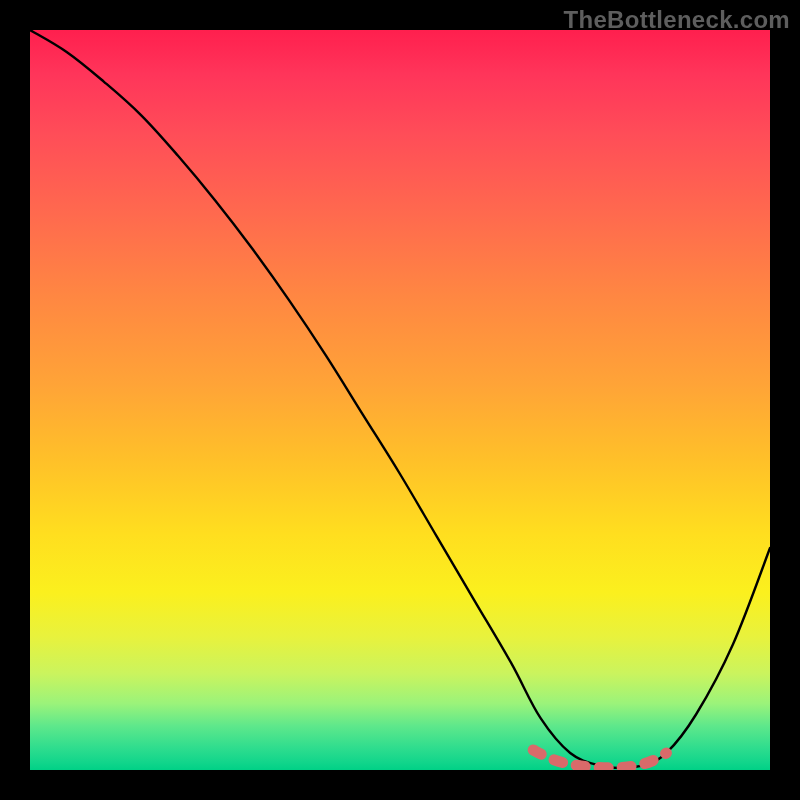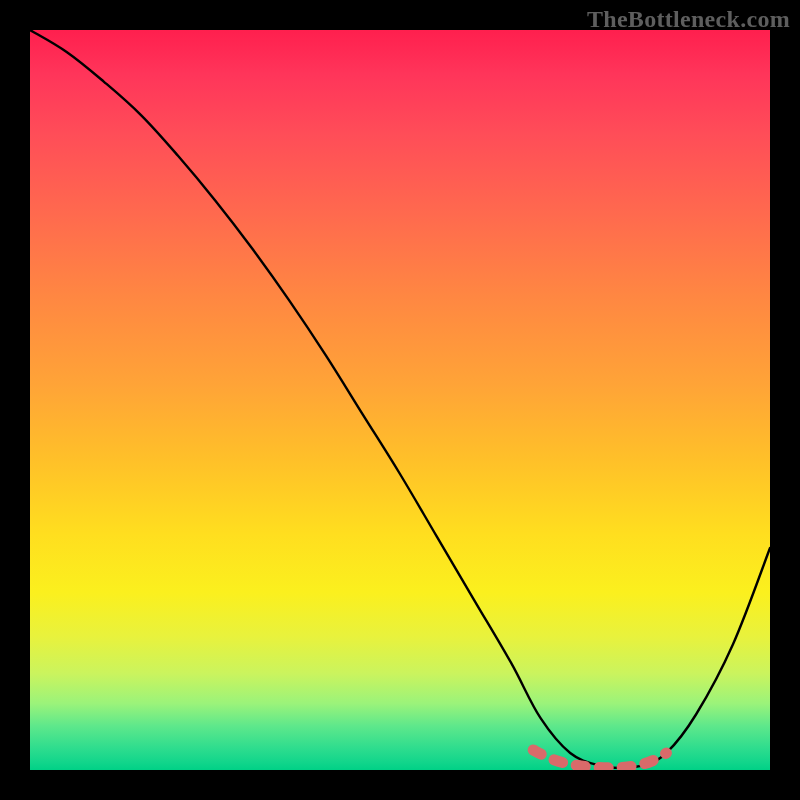--- a/index.html
+++ b/index.html
@@ -13,21 +13,21 @@
   .chart-container {
     position: relative;
     width: 800px;
     height: 800px;
     background: #000;
   }
   .watermark {
     position: absolute;
     top: 6px;
     right: 10px;
-    font-family: Liberation Serif, serif;
+    font-family: Liberation Sans, sans-serif;
     font-size: 24px;
     font-weight: 600;
     color: #5e5e5e;
     letter-spacing: 0.3px;
     z-index: 10;
   }
   .plot-area {
     position: absolute;
     left: 30px;
     top: 30px;

